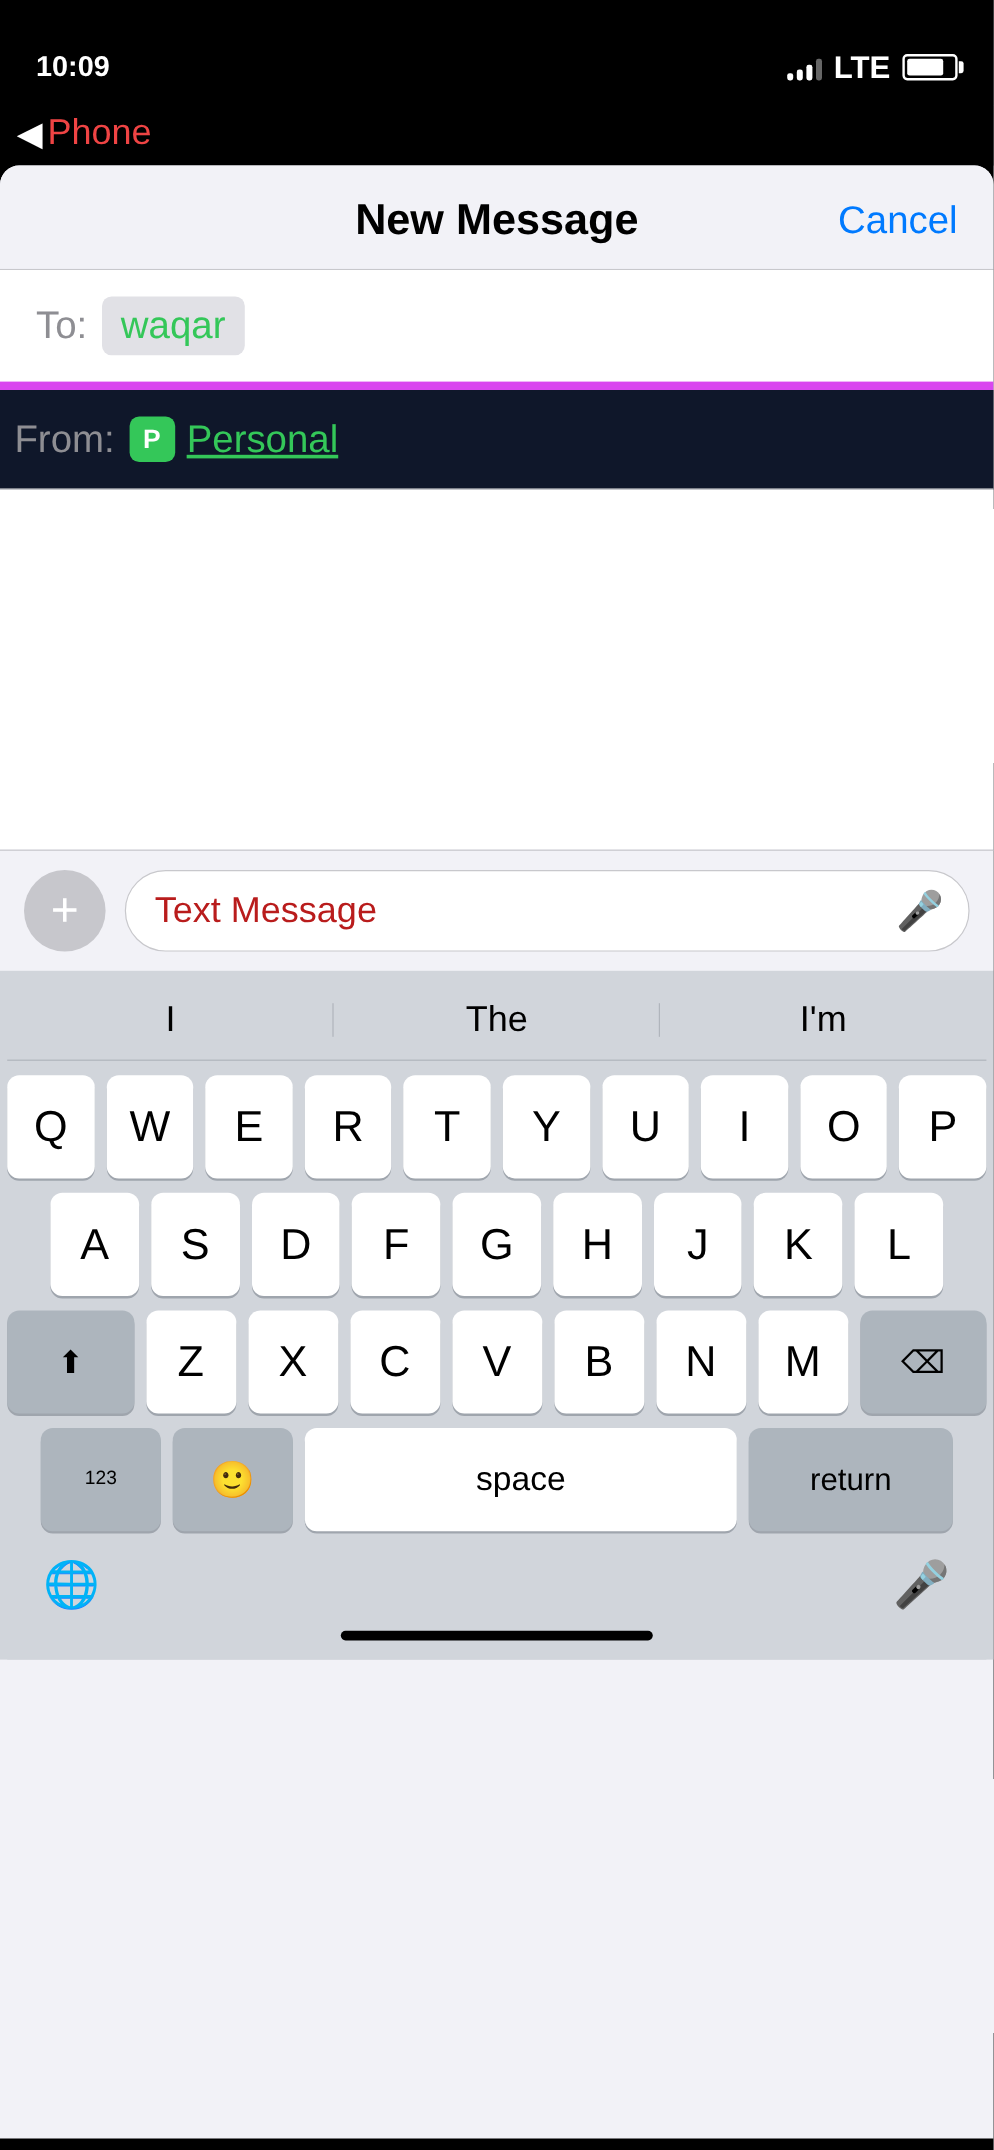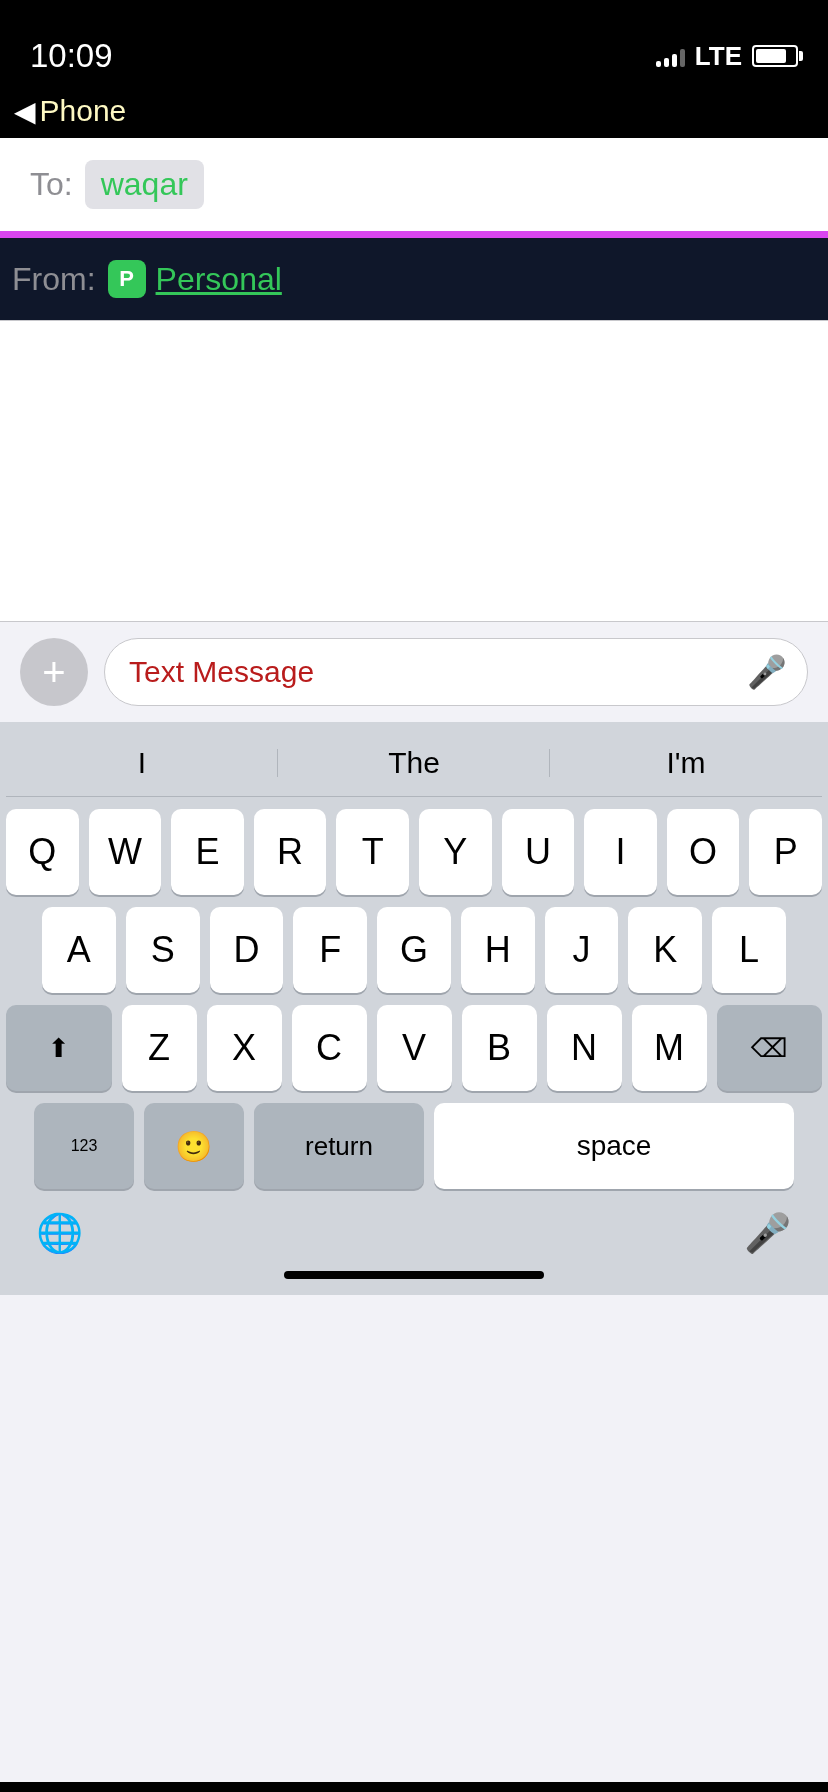--- a/index.html
+++ b/index.html
@@ -17,22 +17,22 @@
     .status-bar {
       background: #000;
       height: 88px;
       display: flex;
       align-items: center;
       justify-content: space-between;
       padding: 24px 30px 0 30px;
     }
     .status-time {
       color: #fff;
-      font-size: 33px;
-      font-weight: 400;
+      font-size: 24px;
+      font-weight: 700;
     }
     .status-right {
       display: flex;
       align-items: center;
       gap: 10px;
     }
     .signal-bars {
       display: flex;
       align-items: flex-end;
       gap: 3px;
@@ -86,21 +86,21 @@
       padding: 6px 0 10px 14px;
       display: flex;
       align-items: center;
     }
     .back-chevron {
       color: #fff;
       font-size: 28px;
       margin-right: 4px;
     }
     .back-label {
-      color: #fef9c3;
+      color: #ef4444;
       font-size: 30px;
       text-align: right;
     }
 
     
     .main-content {
       background: #f2f2f7;
       border-radius: 16px 16px 0 0;
       min-height: calc(1792px - 148px);
     }
@@ -373,20 +373,24 @@
   </div>
 </div>
 
 <div class="phone-nav">
   <span class="back-chevron">◀</span>
   <span class="back-label">Phone</span>
 </div>
 
 <div class="main-content">
 
+  <div class="msg-header">
+    <span class="msg-title">New Message</span>
+    <button class="cancel-btn">Cancel</button>
+  </div>
 
   <div class="to-field">
     <span class="field-label">To:</span>
     <div class="recipient-chip">
       <span class="recipient-name">waqar</span>
     </div>
   </div>
 
   <div class="from-field">
     <span class="field-label">From:</span>
@@ -449,22 +453,22 @@
       <button class="key">V</button>
       <button class="key">B</button>
       <button class="key">N</button>
       <button class="key">M</button>
       <button class="key key-special key-backspace">⌫</button>
     </div>
 
     <div class="key-row">
       <button class="key key-special key-numbers">123</button>
       <button class="key key-special key-emoji">🙂</button>
+      <button class="key key-space">space</button>
       <button class="key key-return">return</button>
-      <button class="key key-space">space</button>
     </div>
 
     <div class="bottom-bar">
       <span class="globe-icon">🌐</span>
       <span class="mic-bottom-icon">🎤</span>
     </div>
 
     <div class="home-indicator">
       <div class="home-bar"></div>
     </div>

